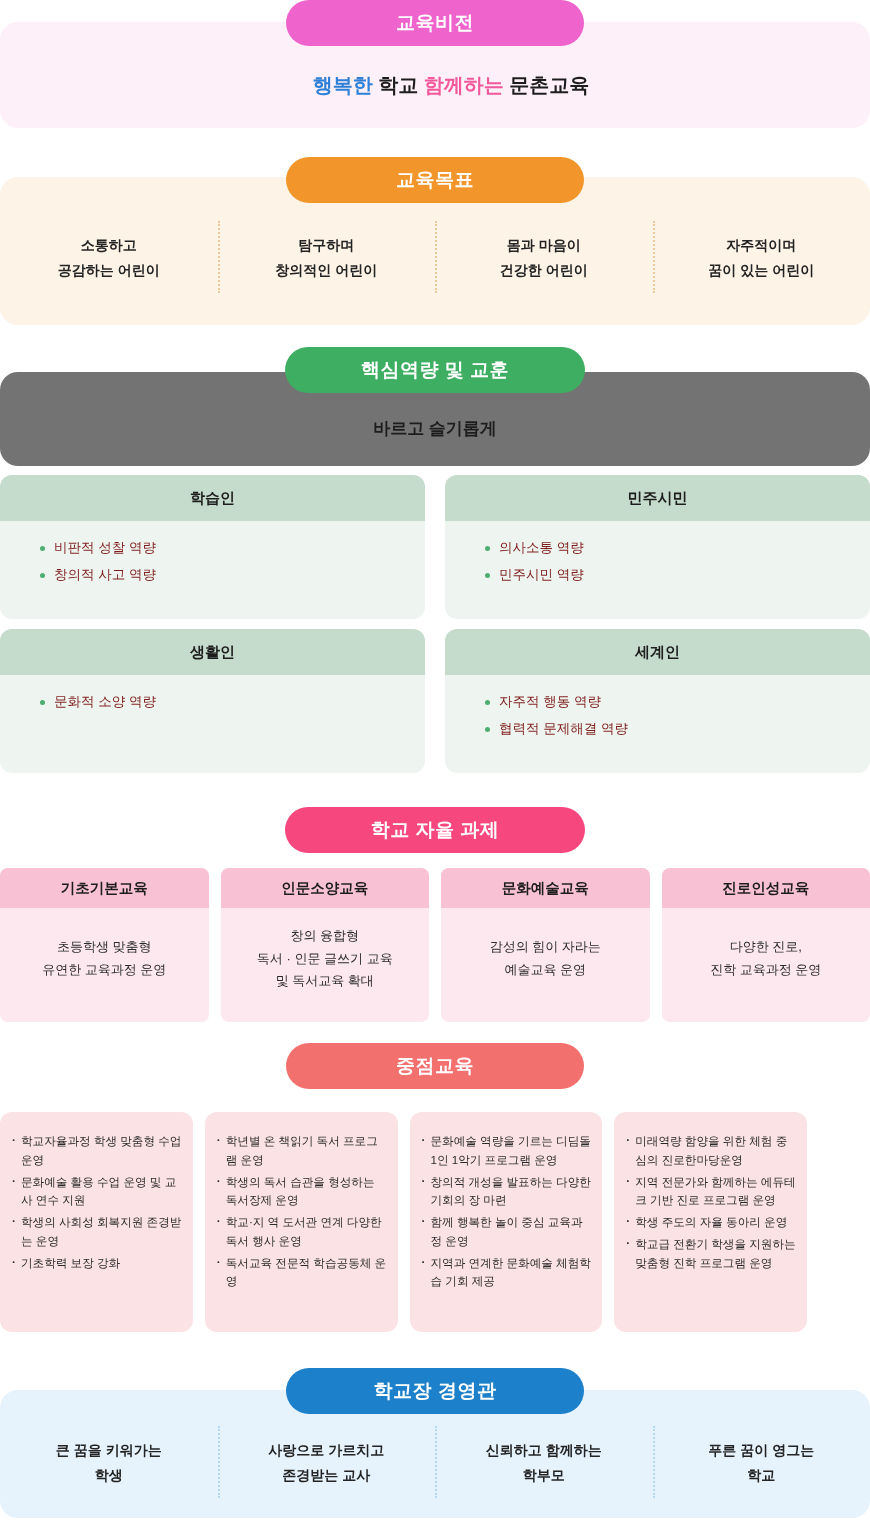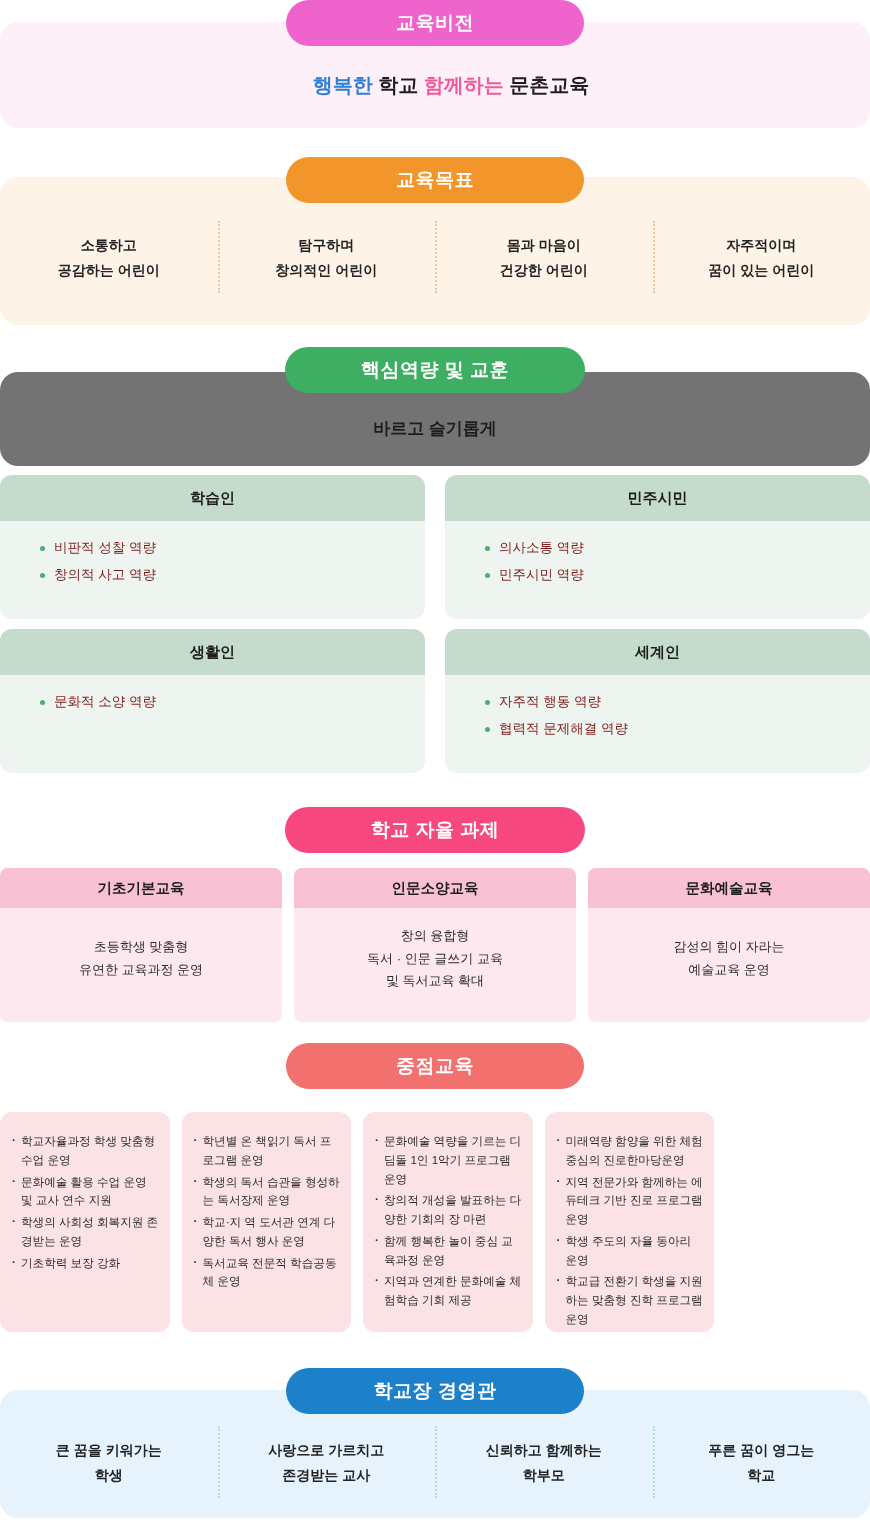--- a/index.html
+++ b/index.html
@@ -210,21 +210,21 @@
     padding: 0 6px;
     color: #2b2b2b;
   }
 
   
   #focus-pill { top: 1043px; background: #F2706E; width: 298px; }
   #focus-grid {
     position: absolute;
     top: 1112px;
     left: 0;
-    width: 714px;
+    width: 807px;
     display: flex;
     gap: 12px;
   }
   .focus-card {
     flex: 1 1 0;
     border-radius: 12px;
     background: #FBE2E4;
     height: 220px;
     padding: 20px 10px 0 12px;
   }
@@ -338,20 +338,25 @@
       <div class="task-head">인문소양교육</div>
       <div class="task-body" style="white-space:pre-line">창의 융합형
 독서 · 인문 글쓰기 교육
 및 독서교육 확대</div>
     </div>
     <div class="task-card">
       <div class="task-head">문화예술교육</div>
       <div class="task-body" style="white-space:pre-line">감성의 힘이 자라는
 예술교육 운영</div>
     </div>
+    <div class="task-card">
+      <div class="task-head">진로인성교육</div>
+      <div class="task-body" style="white-space:pre-line">다양한 진로,
+진학 교육과정 운영</div>
+    </div>
   </div>
 
   <div class="pill" id="focus-pill" style="background: rgb(242, 112, 110);">중점교육</div>
   <div id="focus-grid">
     <div class="focus-card">
       <div class="focus-item">학교자율과정 학생 맞춤형 수업 운영</div>
       <div class="focus-item">문화예술 활용 수업 운영 및 교사 연수 지원</div>
       <div class="focus-item">학생의 사회성 회복지원 존경받는 운영</div>
       <div class="focus-item">기초학력 보장 강화</div>
     </div>

